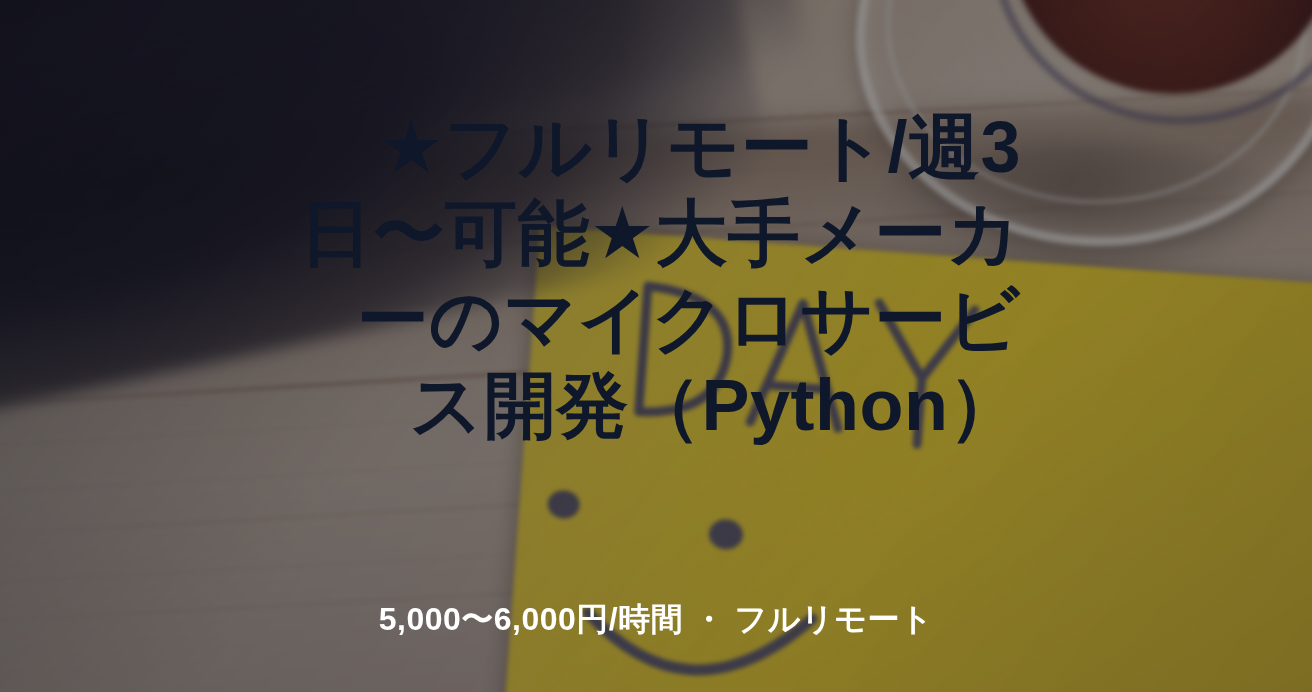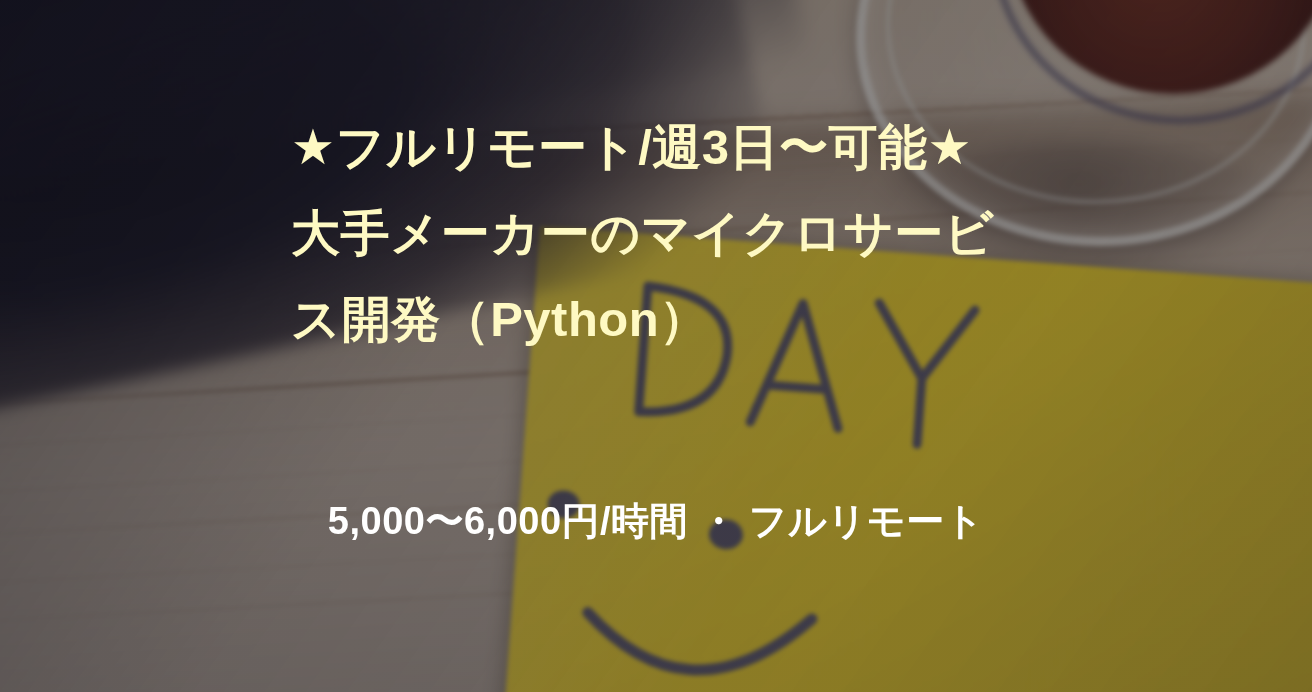--- a/index.html
+++ b/index.html
@@ -198,33 +198,33 @@
     position: absolute;
     inset: 0;
     display: flex;
     flex-direction: column;
     align-items: center;
     z-index: 10;
   }
   .title {
     width: 730px;
     margin-top: 104px;
-    text-align: left;
-    color: #fef9c3;
-    font-size: 49px;
+    text-align: right;
+    color: #0f172a;
+    font-size: 72px;
     line-height: 86px;
     font-weight: 700;
     letter-spacing: 0.5px;
     white-space: pre-wrap;
   }
   .subtitle {
     margin-top: 104px;
     text-align: center;
     color: #ffffff;
-    font-size: 38px;
+    font-size: 32px;
     font-weight: 700;
     line-height: 1.2;
     letter-spacing: 0.5px;
   }
 </style>
 </head>
 <body>
 
 <div id="stage">
 

